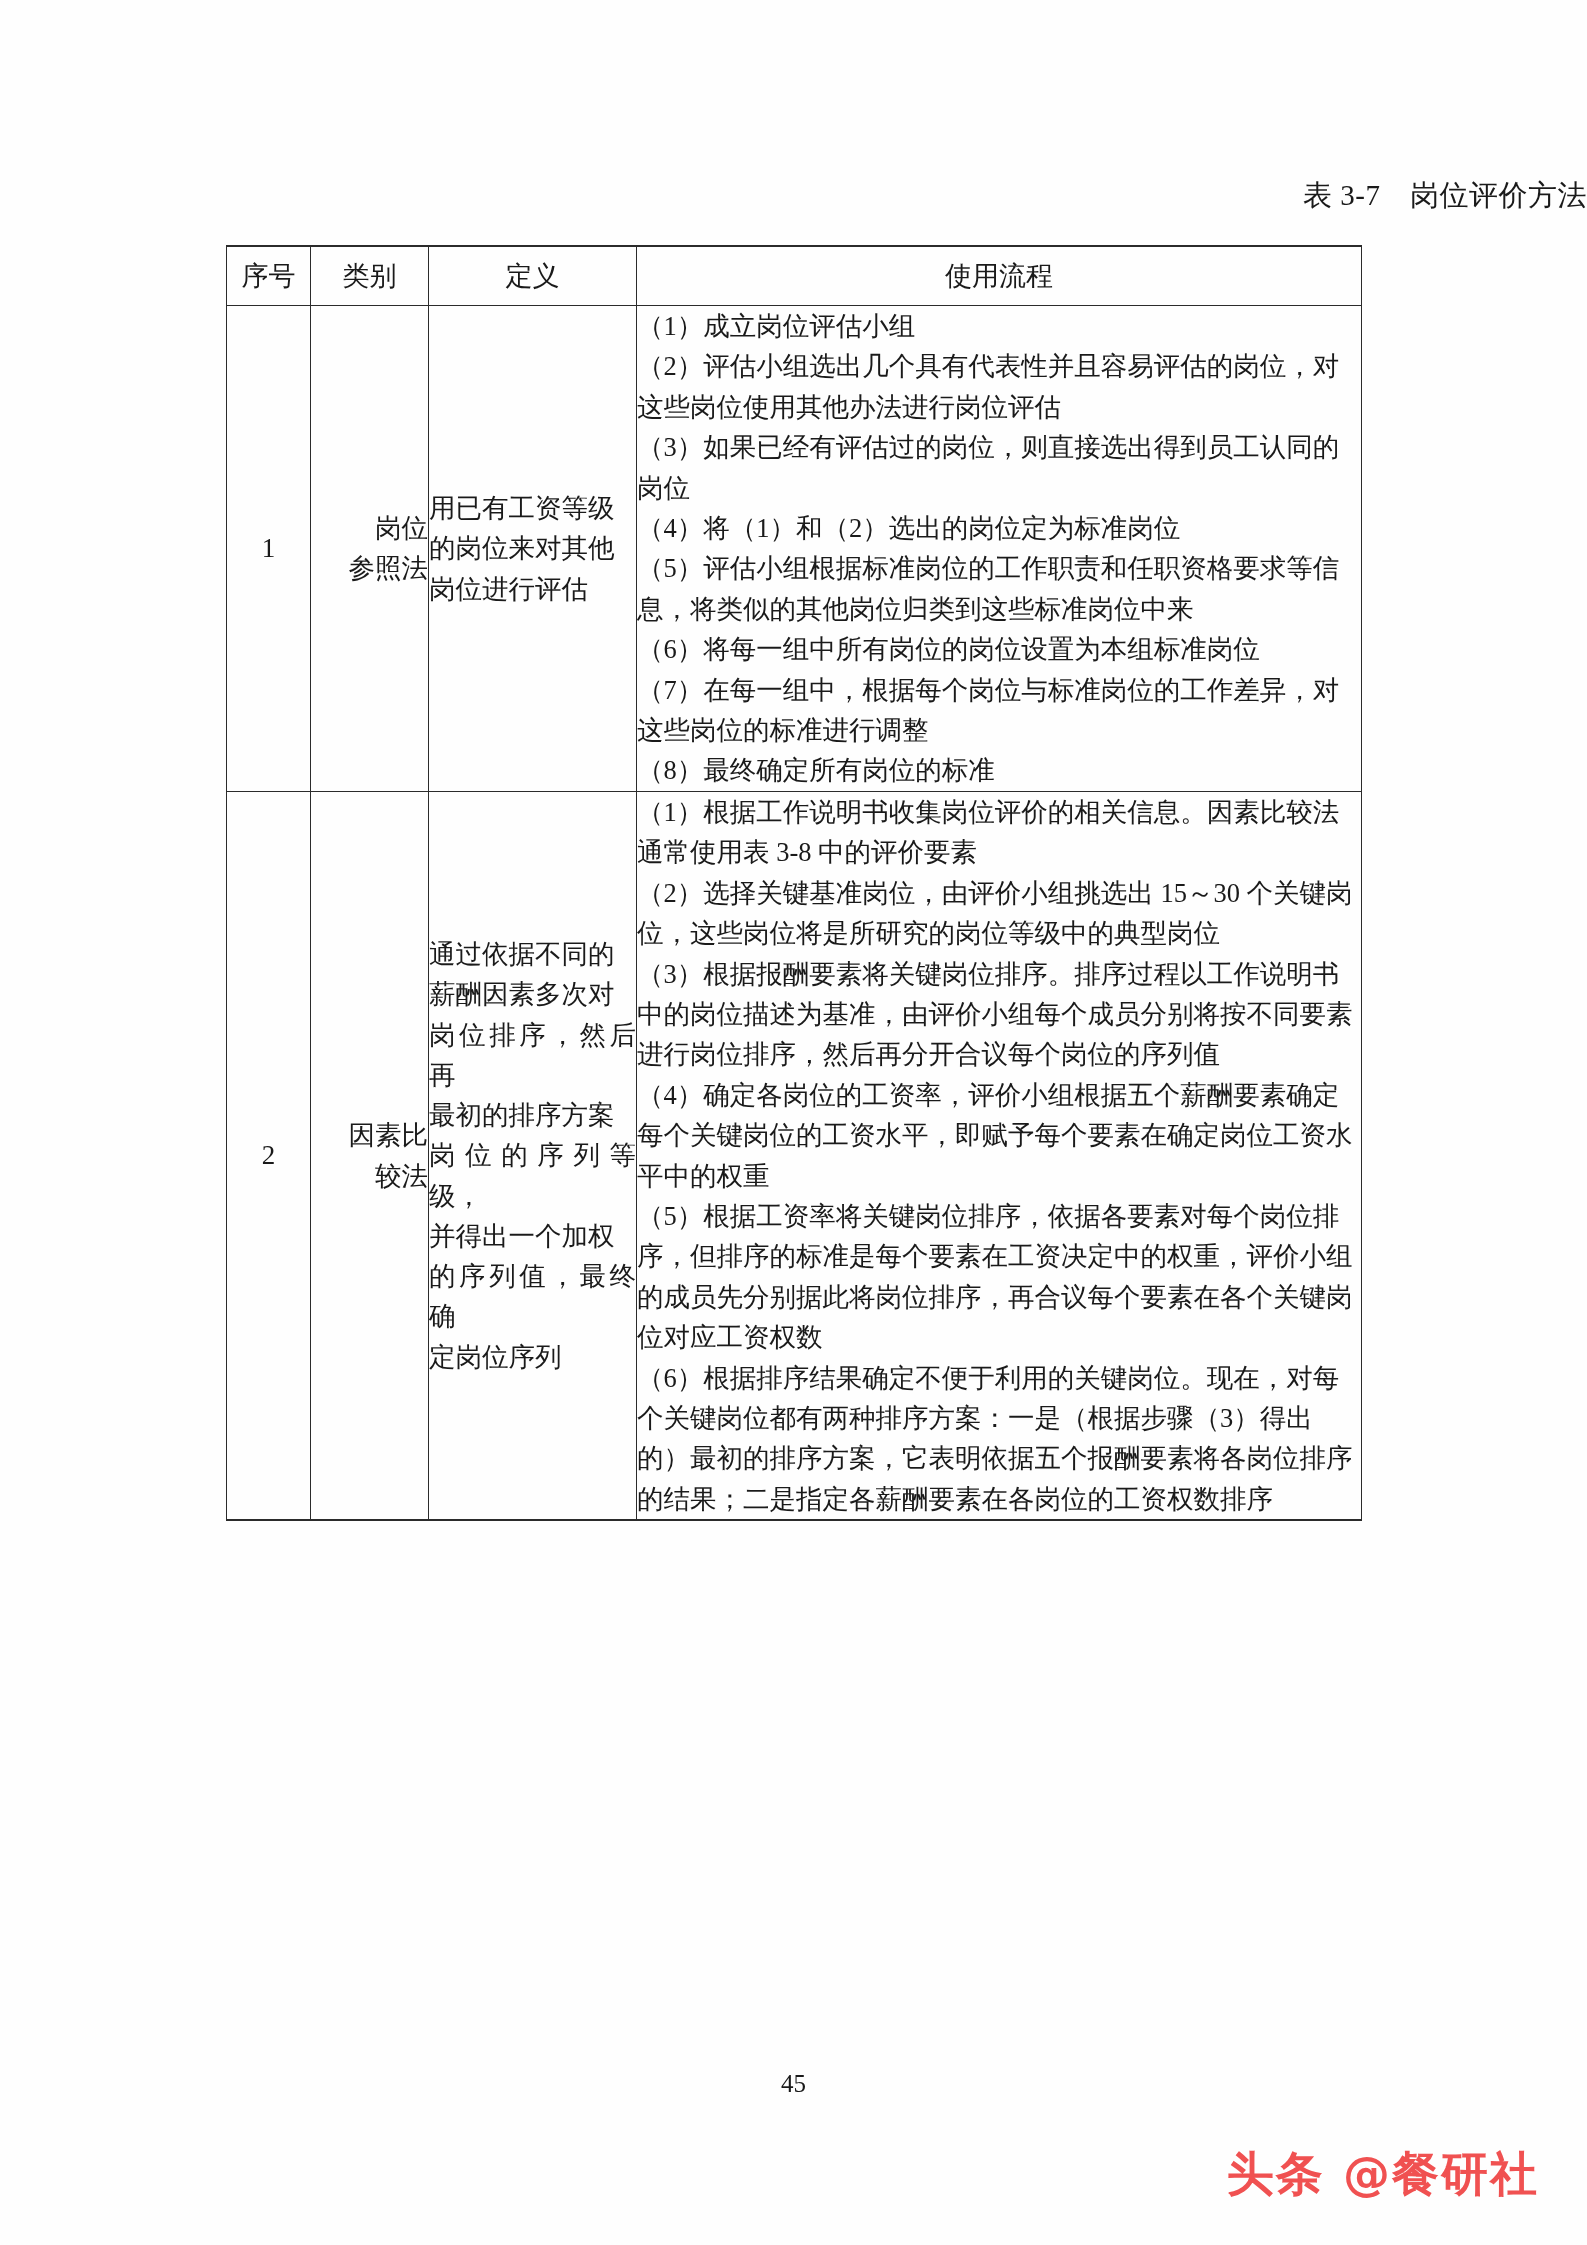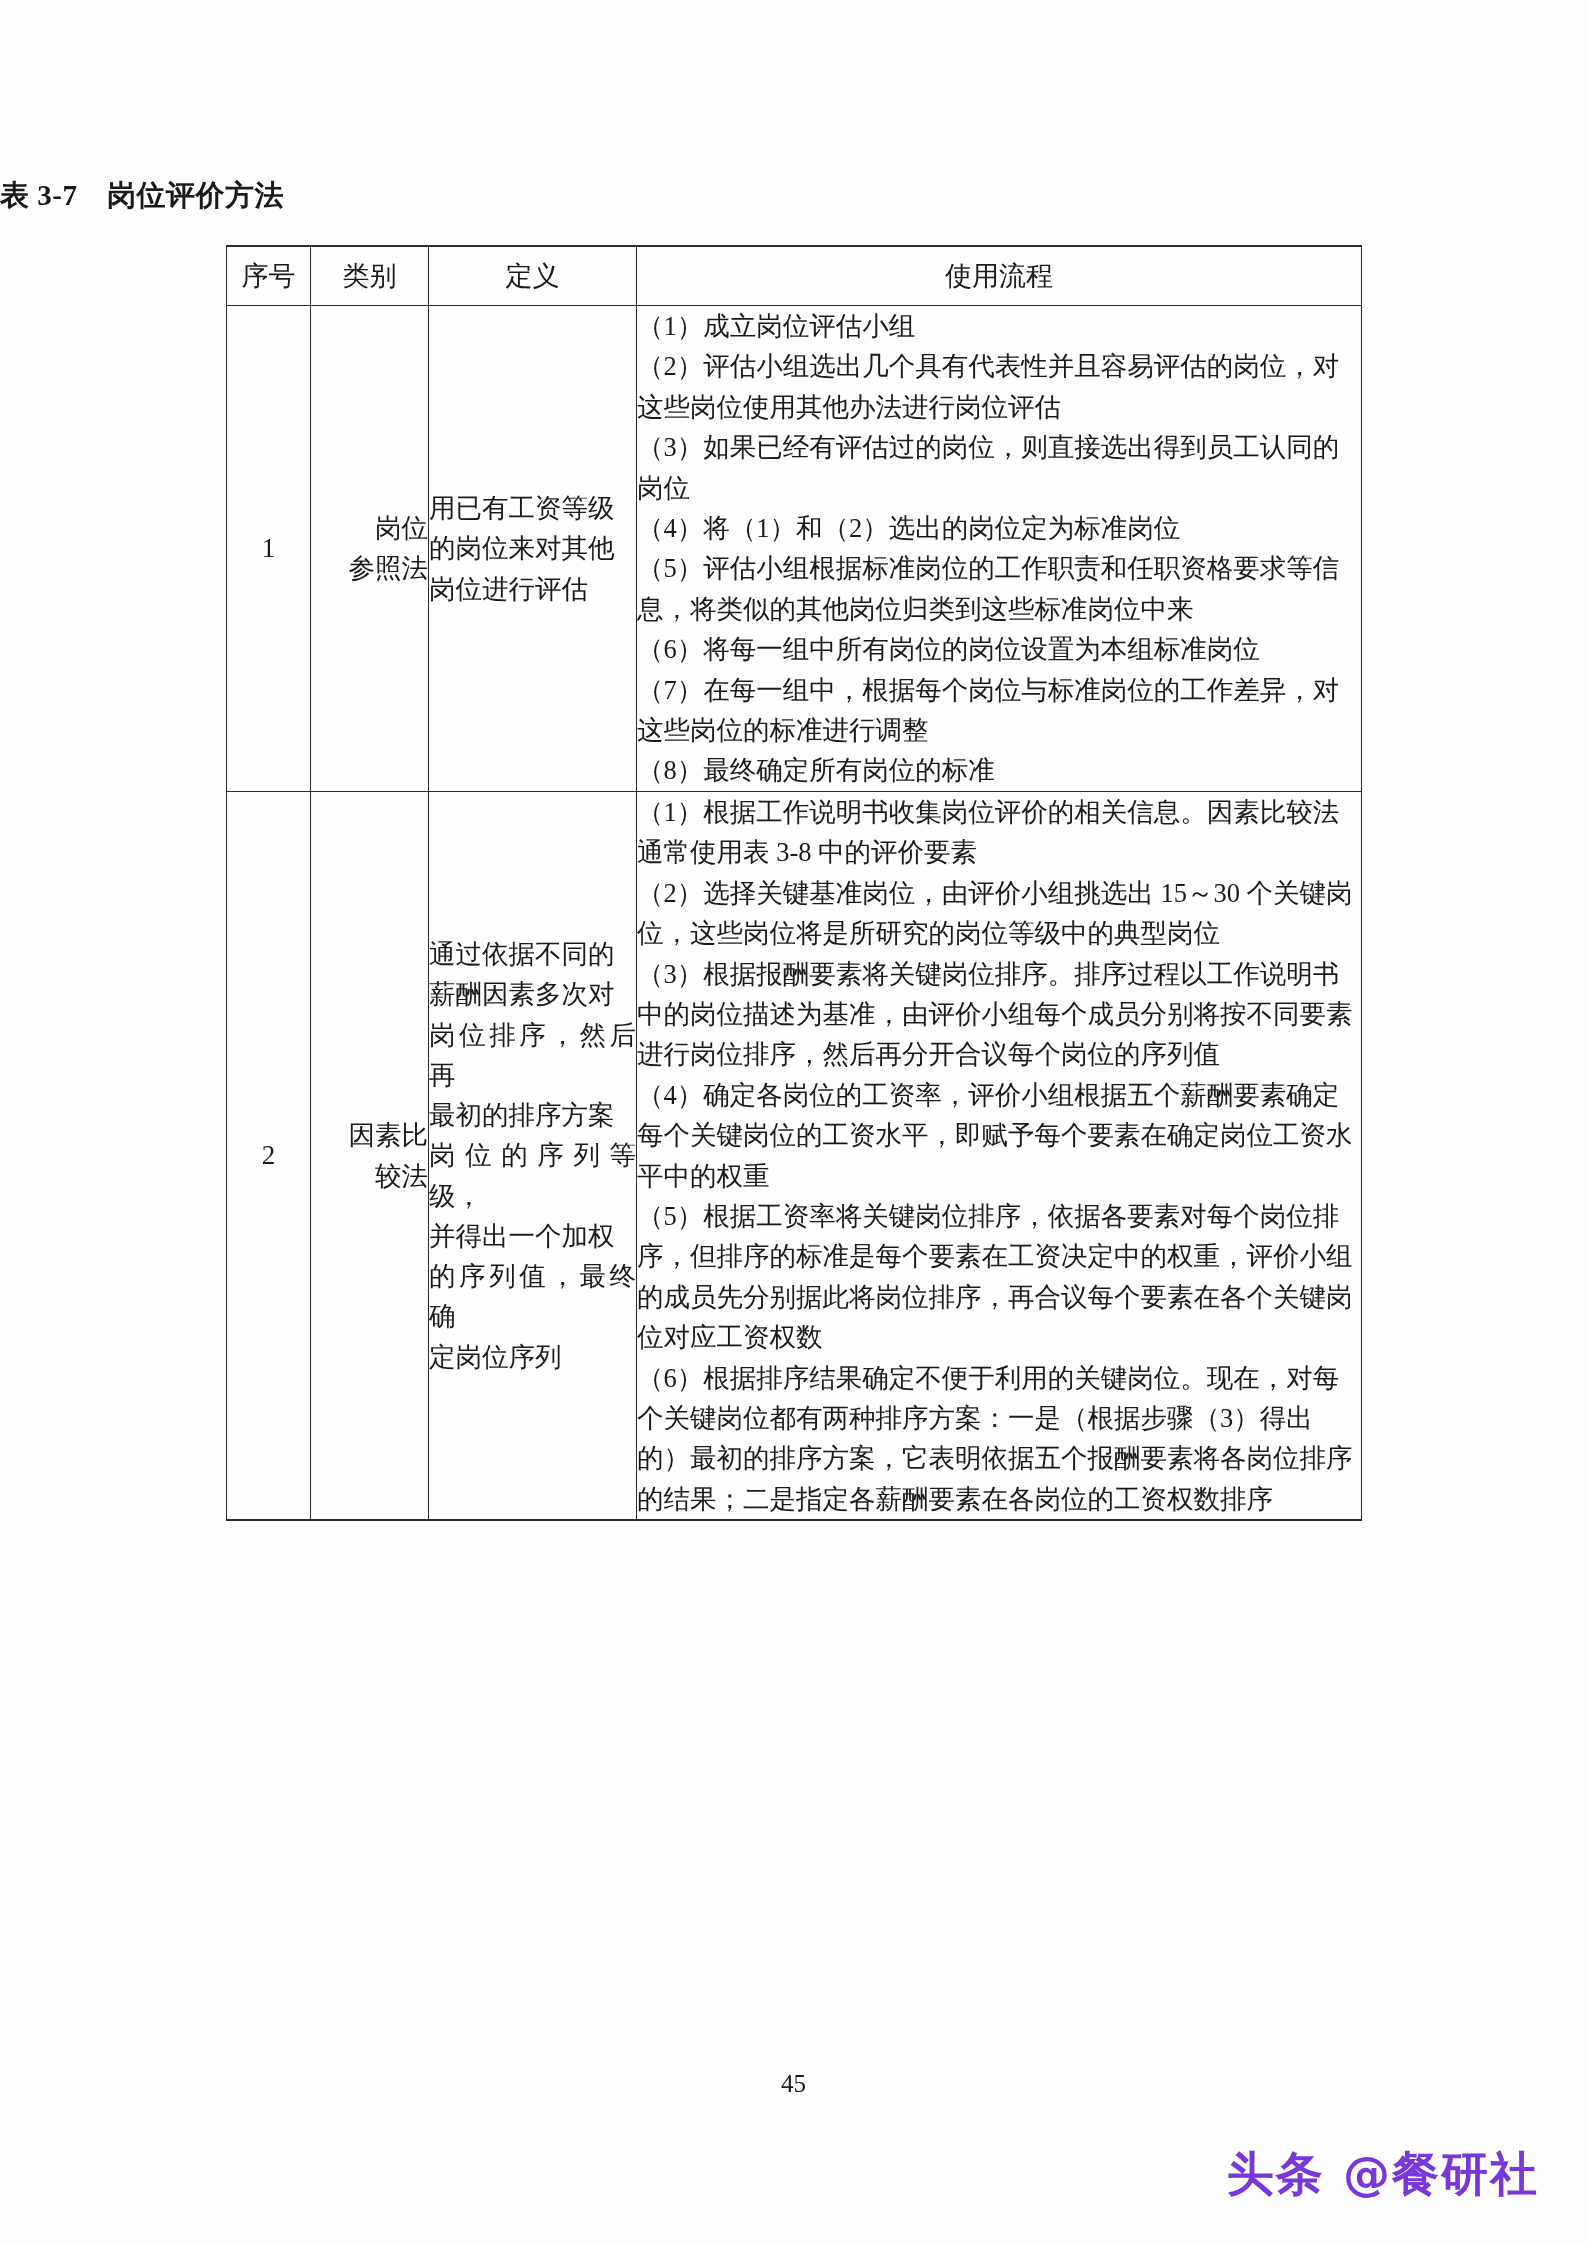--- a/index.html
+++ b/index.html
@@ -21,25 +21,24 @@
     inset: 0;
     background: #fefefe;
   }
 
   
   .table-title {
     position: absolute;
     top: 176px;
     left: 0;
     width: 100%;
-    text-align: left;
+    text-align: right;
     font-size: 29px;
     letter-spacing: 0.5px;
     white-space: pre;
-    font-weight: bold;
   }
 
   
   .doc-table {
     position: absolute;
     top: 245px;
     left: 226px;
     width: 1135px;
     border-collapse: collapse;
     table-layout: fixed;
@@ -117,21 +116,21 @@
   }
 
   
   .watermark {
     position: absolute;
     top: 2143px;
     right: 48px;
     font-family: "DejaVu Sans", "Liberation Sans", sans-serif;
     font-size: 47px;
     font-weight: bold;
-    color: #6d28d9;
+    color: #ef4444;
     letter-spacing: 2px;
     opacity: 0.93;
     display: flex;
     align-items: center;
     gap: 8px;
     white-space: nowrap;
   }
 </style>
 </head>
 <body>

